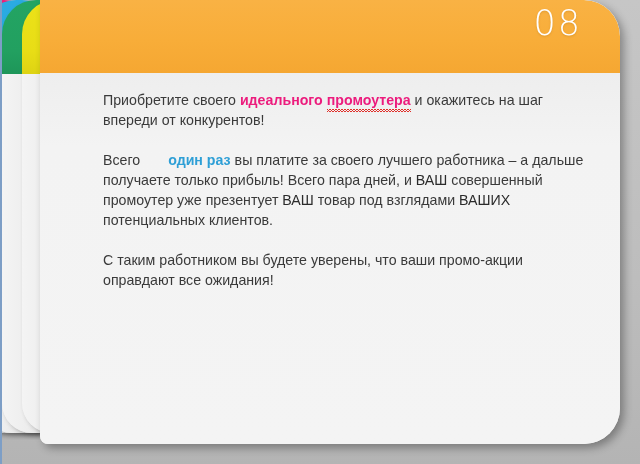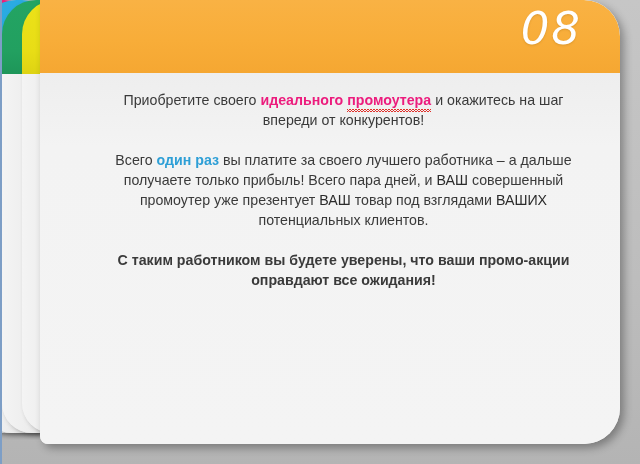--- a/index.html
+++ b/index.html
@@ -81,27 +81,26 @@
     height: 73px;
     background: linear-gradient(to bottom, #f9b244 0%, #f8ad39 55%, #f5a732 100%);
     border-top-right-radius: 36px;
   }
 
   #slide-number {
     position: absolute;
     right: 38px;
     top: 6px;
     color: #ffffff;
-    font-size: 45px;
+    font-size: 35px;
     font-weight: 300;
     letter-spacing: 2px;
     line-height: 1;
     font-family: "DejaVu Sans", sans-serif;
     text-shadow: 0 1px 2px rgba(170,110,20,0.35);
-    font-style: italic;
   }
 
   #card-body {
     position: absolute;
     left: 0;
     top: 73px;
     right: 0;
     bottom: 0;
     background: linear-gradient(to bottom, #eeeeee 0%, #f3f3f3 20%, #f4f4f4 100%);
   }
@@ -112,28 +111,27 @@
     top: 17px;
     right: 36px;
   }
 
   p.para {
     margin: 0 0 20px 0;
     font-size: 14.2px;
     line-height: 20px;
     color: #3a3a3a;
     font-family: "Liberation Sans", sans-serif;
-    text-align: center;
   }
   p.para:last-child { margin-bottom: 0; }
 
   .hl-pink   { color: #ec1c7d; font-weight: bold; }
-  .hl-blue   { color: #2e9fd6; font-weight: bold; }
+  .hl-blue   { color: #2e9fd6; font-weight: bold; margin-left: 24px; }
   .bold      { font-weight: normal; color: #2b2b2b; }
-  .para-bold { font-weight: bold; color: #2b2b2b; }
+  .para-bold { font-weight: normal; color: #2b2b2b; }
 
   
   .squiggle {
     position: relative;
     display: inline-block;
   }
   .squiggle::after {
     content: "";
     position: absolute;
     left: 0;

